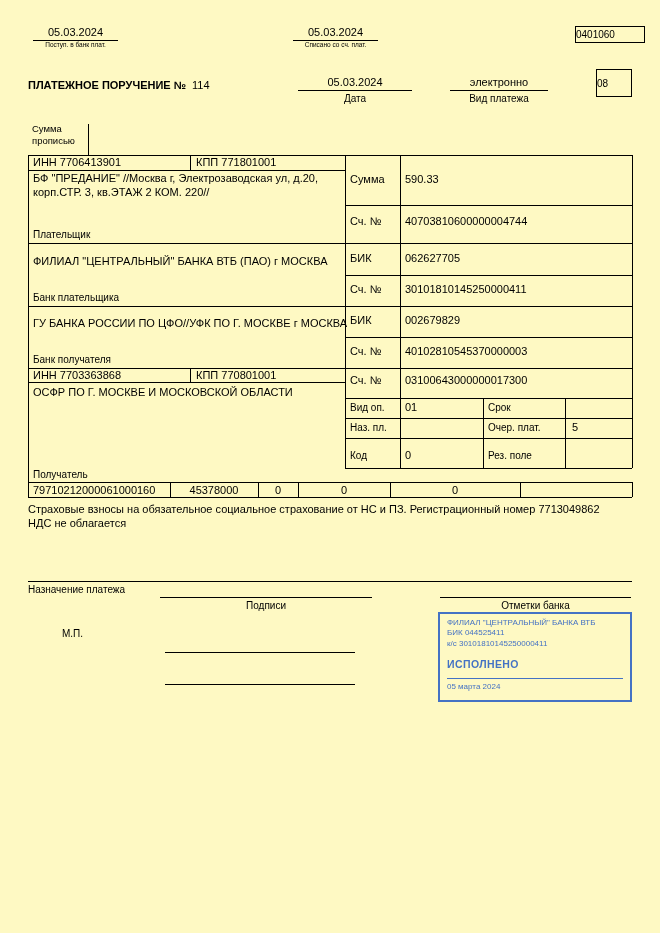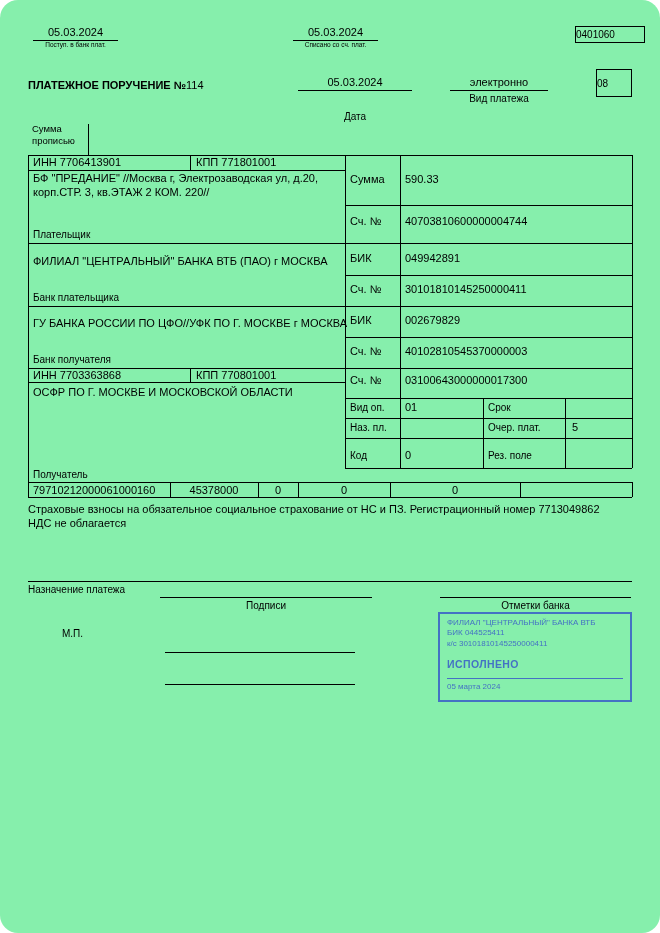--- a/index.html
+++ b/index.html
@@ -1,33 +1,33 @@
 <!DOCTYPE html>
 <html><head>
 <meta charset="utf-8">
 <style>
   * { margin:0; padding:0; box-sizing:border-box; }
   html,body { background:#ffffff; }
   .page {
-    position:relative; width:660px; height:933px; background:#86efac;
-    font-family:"Liberation Sans", sans-serif; color:#000; overflow:hidden;border-radius:18px;
+    position:relative; width:660px; height:933px; background:#fef9c3;
+    font-family:"Liberation Sans", sans-serif; color:#000; overflow:hidden;
   }
   .t  { position:absolute; font-size:11px; line-height:1.25; white-space:nowrap; }
   .t10 { font-size:10px;text-align:center; }
   .t9  { font-size:9.5px; }
   .tiny { font-size:6.5px; }
   .b { font-weight:bold; }
   .wrap { white-space:normal; }
   .ctr { text-align:center; }
   .ul { border-bottom:1px solid #000; text-align:center; padding-bottom:2px; font-size:11px; }
   .unit { position:absolute; }
   .hline { position:absolute; height:1px; background:#000; }
   .vline { position:absolute; width:1px; background:#000; }
   .bbox { position:absolute; border:1px solid #000; display:flex; align-items:center; font-size:10px; }
-  .titlerow { position:absolute; display:flex; gap:0; align-items:baseline; font-size:11px; }
+  .titlerow { position:absolute; display:flex; gap:6px; align-items:baseline; font-size:11px; }
   .stamp {
     position:absolute; left:438px; top:612px; width:194px; height:90px;
     border:2px solid #4472c4; color:#4472c4; padding:4px 7px;
     font-size:8px; line-height:1.3;
   }
   .stamp .status { font-weight:bold; font-size:10.5px; letter-spacing:.4px; margin-top:9px; }
   .stamp .sdate { margin-top:6px; padding-top:3px; border-top:1px solid #4472c4; }
 </style>
 </head>
 <body>
@@ -45,21 +45,21 @@
   <div class="bbox" style="left:575px;top:26px;width:70px;height:17px">
     <span>0401060</span>
   </div>
 
   <div class="titlerow" style="left:28px;top:79px">
     <span class="b">ПЛАТЕЖНОЕ ПОРУЧЕНИЕ №</span>
     <span>114</span>
   </div>
   <div class="unit" style="left:298px;top:76px;width:114px">
     <div class="ul">05.03.2024</div>
-    <div class="t10 ctr" style="margin-top:20px">Дата</div>
+    <div class="t10 ctr" style="margin-top:2px">Дата</div>
   </div>
   <div class="unit" style="left:450px;top:76px;width:98px">
     <div class="ul">электронно</div>
     <div class="t10 ctr" style="margin-top:2px">Вид платежа</div>
   </div>
   <div class="bbox" style="left:596px;top:69px;width:36px;height:28px">
     <span>08</span>
   </div>
 
   <div class="t t9 wrap" style="left:32px;top:123px;width:54px">Сумма прописью</div>
@@ -69,21 +69,21 @@
   <div class="t wrap" style="left:33px;top:172px;width:308px">БФ "ПРЕДАНИЕ" //Москва г, Электрозаводская ул, д.20, корп.СТР. 3, кв.ЭТАЖ 2 КОМ. 220//</div>
   <div class="t t10" style="left:33px;top:229px">Плательщик</div>
   <div class="t" style="left:350px;top:173px">Сумма</div>
   <div class="t" style="left:405px;top:173px">590.33</div>
   <div class="t" style="left:350px;top:215px">Сч. №</div>
   <div class="t" style="left:405px;top:215px">40703810600000004744</div>
 
   <div class="t" style="left:33px;top:255px">ФИЛИАЛ "ЦЕНТРАЛЬНЫЙ" БАНКА ВТБ (ПАО) г МОСКВА</div>
   <div class="t t10" style="left:33px;top:292px">Банк плательщика</div>
   <div class="t" style="left:350px;top:252px">БИК</div>
-  <div class="t" style="left:405px;top:252px">049942891</div>
+  <div class="t" style="left:405px;top:252px">062627705</div>
   <div class="t" style="left:350px;top:283px">Сч. №</div>
   <div class="t" style="left:405px;top:283px">30101810145250000411</div>
 
   <div class="t" style="left:33px;top:317px">ГУ БАНКА РОССИИ ПО ЦФО//УФК ПО Г. МОСКВЕ г МОСКВА</div>
   <div class="t t10" style="left:33px;top:354px">Банк получателя</div>
   <div class="t" style="left:350px;top:314px">БИК</div>
   <div class="t" style="left:405px;top:314px">002679829</div>
   <div class="t" style="left:350px;top:345px">Сч. №</div>
   <div class="t" style="left:405px;top:345px">40102810545370000003</div>
 

